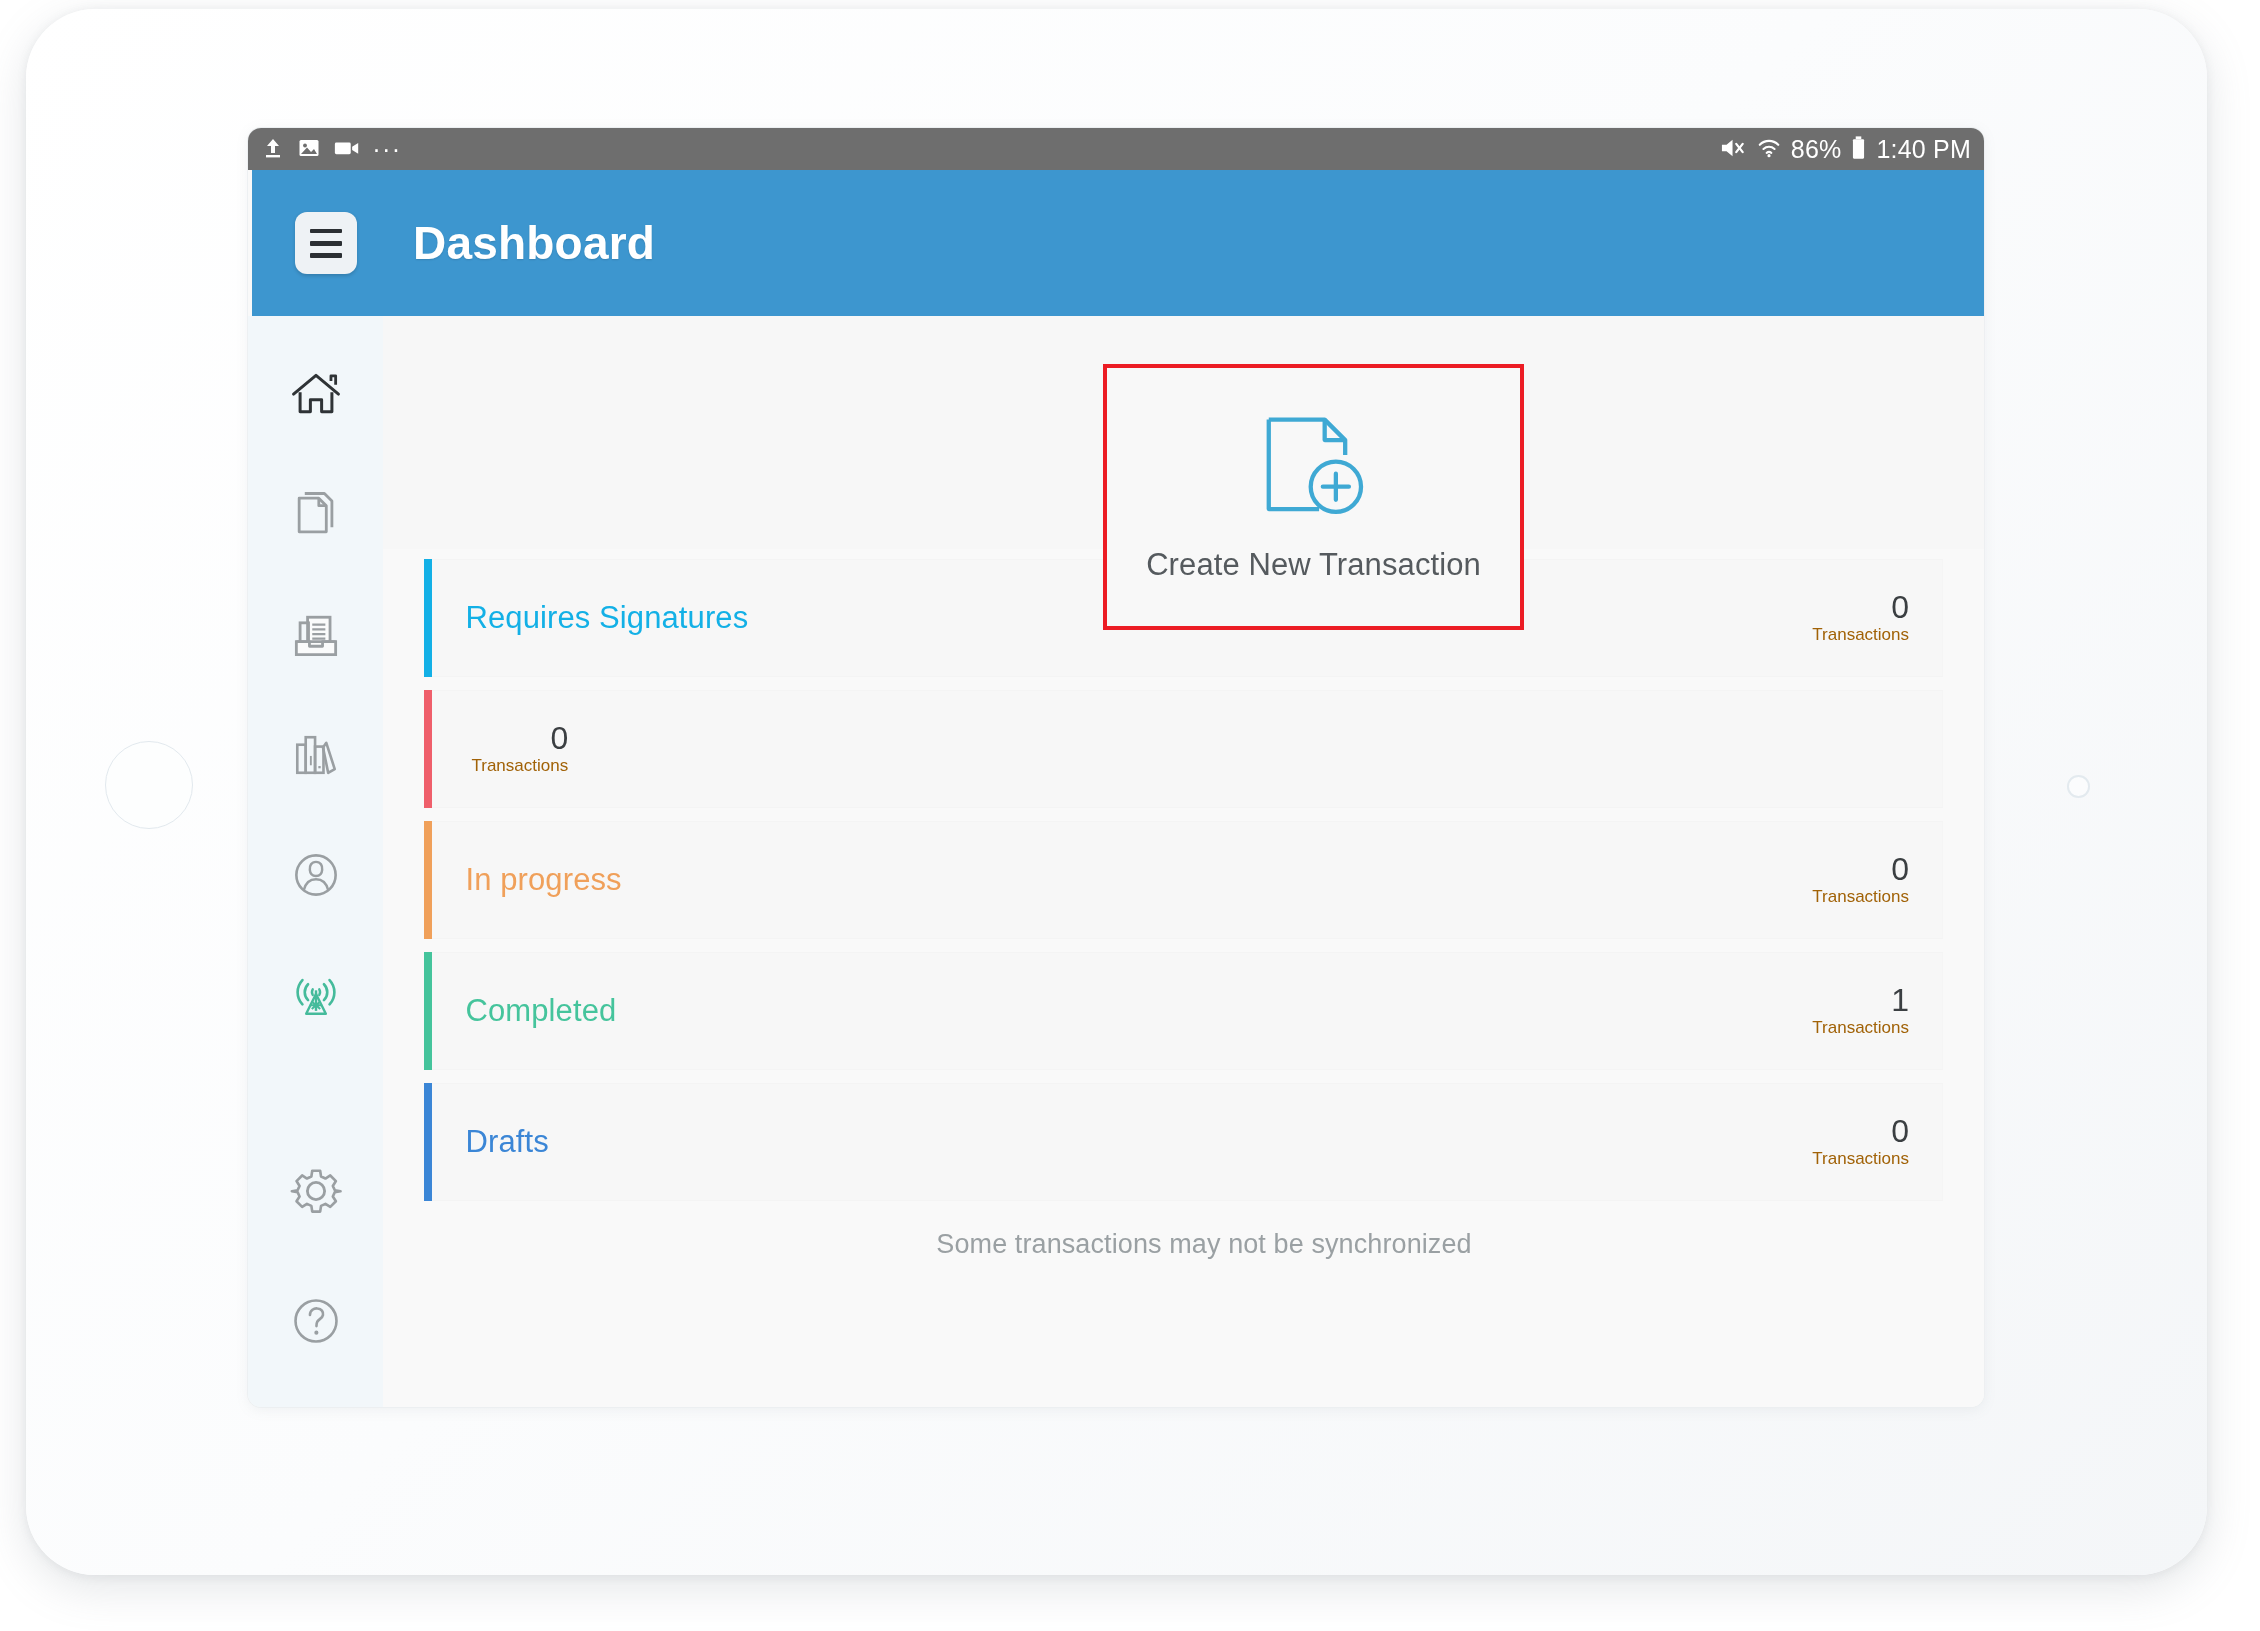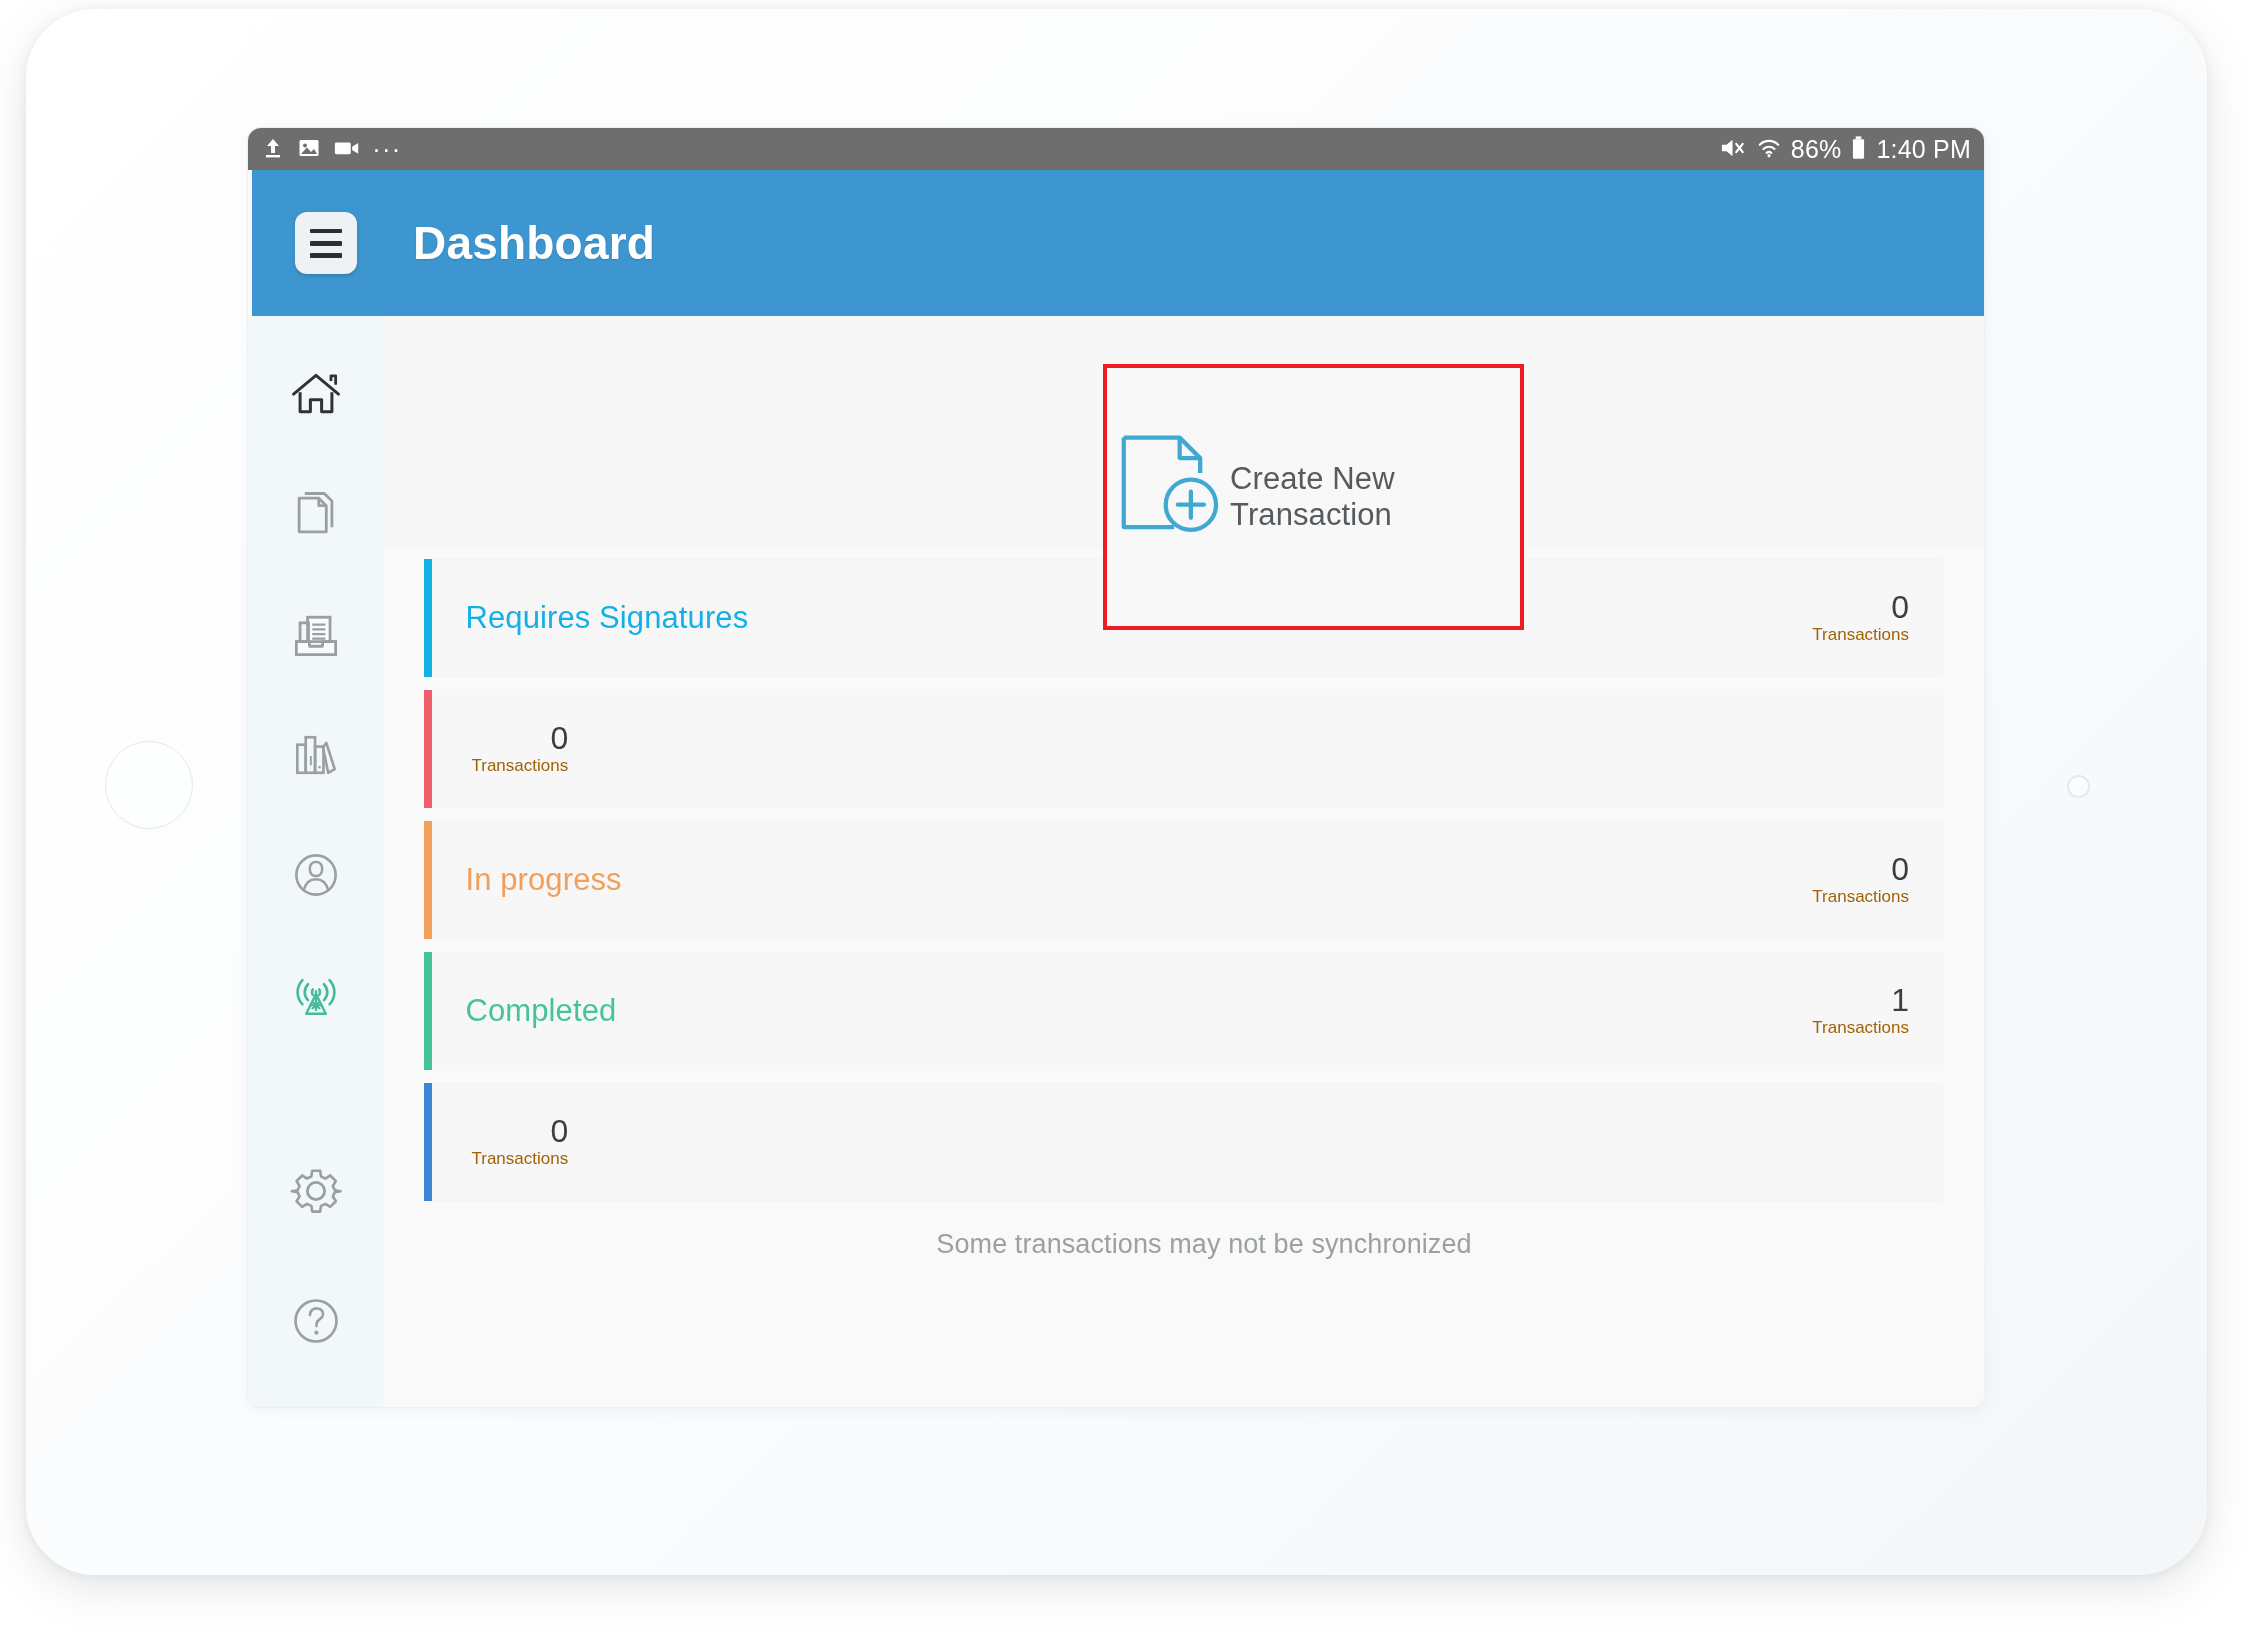--- a/index.html
+++ b/index.html
@@ -190,21 +190,21 @@
     justify-content: center;
     position: relative;
   }
   #create-transaction-card {
     width: 421px;
     height: 266px;
     border: 4.7px solid #ec1c24;
     box-sizing: border-box;
     background: #f8f8f8;
     display: flex;
-    flex-direction: row;
+    flex-direction: column;
     align-items: center;
     justify-content: center;
     cursor: pointer;
     position: absolute;
     left: 720px;
     top: 48px;
   }
   #create-transaction-card .doc-plus-icon { margin-bottom: 18.6px; }
   #create-transaction-label {
     font-size: 31px;
@@ -482,20 +482,21 @@
             <div class="status-accent" style="background:#45c49c"></div>
             <div class="status-label" style="color:#45c49c">Completed</div>
             <div class="status-counts">
               <div class="status-count">1</div>
               <div class="status-unit">Transactions</div>
             </div>
           </div>
 
           <div class="status-row">
             <div class="status-accent" style="background:#3b86d6"></div>
+            <div class="status-label" style="color:#3b86d6">Drafts</div>
             <div class="status-counts">
               <div class="status-count">0</div>
               <div class="status-unit">Transactions</div>
             </div>
           </div>
 
         </div>
 
         <div id="sync-note">Some transactions may not be synchronized</div>
 

